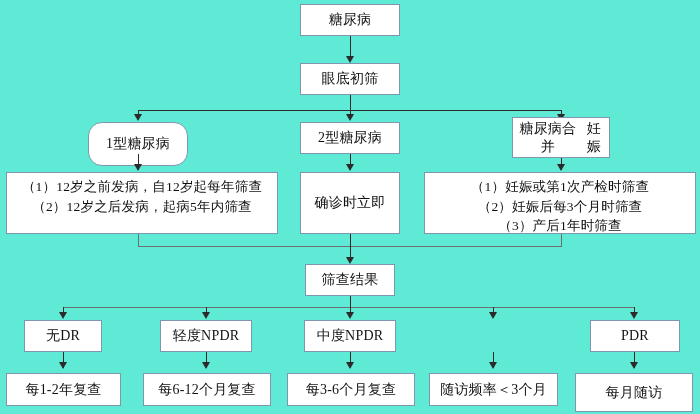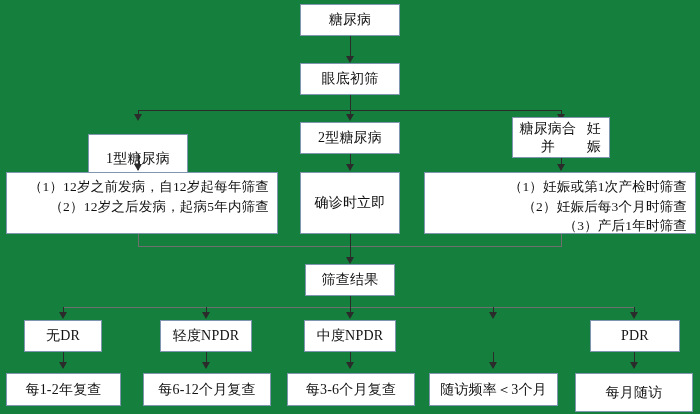--- a/index.html
+++ b/index.html
@@ -9,21 +9,21 @@
     background: #ffffff;
   }
   body {
     font-family: "Liberation Serif", "DejaVu Serif", serif;
     color: #000000;
   }
   #flow-root {
     position: relative;
     width: 700px;
     height: 414px;
-    background: #15803d;
+    background: #5eead4;
     overflow: hidden;
   }
   .node {
     position: absolute;
     box-sizing: border-box;
     border: 1px solid #7F95B0;
     background: #ffffff;
     display: flex;
     align-items: center;
     justify-content: center;
@@ -34,21 +34,21 @@
     letter-spacing: 0.2px;
     padding: 1px 2px;
   }
   .node.two-line {
     line-height: 1.22;
     flex-direction: row;
   }
   .node.list {
     align-items: center;
     justify-content: flex-start;
-    text-align: right;
+    text-align: center;
     flex-direction: column;
     padding: 4px 8px;
   }
   .node.list .li {
     width: 100%;
     white-space: nowrap;
     font-size: 13.5px;
     line-height: 1.45;
   }
   .edge {
@@ -89,21 +89,21 @@
 
   <div class="edge v" style="left:138px; top:110px; height:8px;"></div>
   <div class="arrow" style="left:134px; top:114px;"></div>
 
   <div class="edge v" style="left:350px; top:110px; height:8px;"></div>
   <div class="arrow" style="left:346px; top:114px;"></div>
 
   <div class="edge v" style="left:561px; top:110px; height:8px;"></div>
   <div class="arrow" style="left:557px; top:114px;"></div>
 
-  <div class="node" style="left:88px; top:134px; width:100px; height:50px;">
+  <div class="node" style="left:88px; top:122px; width:100px; height:44px;border-radius:14px;">
     <span class="lbl">1型糖尿病</span>
   </div>
 
   <div class="node" style="left:300px; top:122px; width:100px; height:32px;">
     <span class="lbl">2型糖尿病</span>
   </div>
 
   <div class="node two-line" style="left:512px; top:117px; width:98px; height:41px;">
     <span class="lbl">糖尿病合并</span>
     <span class="lbl">妊娠</span>

